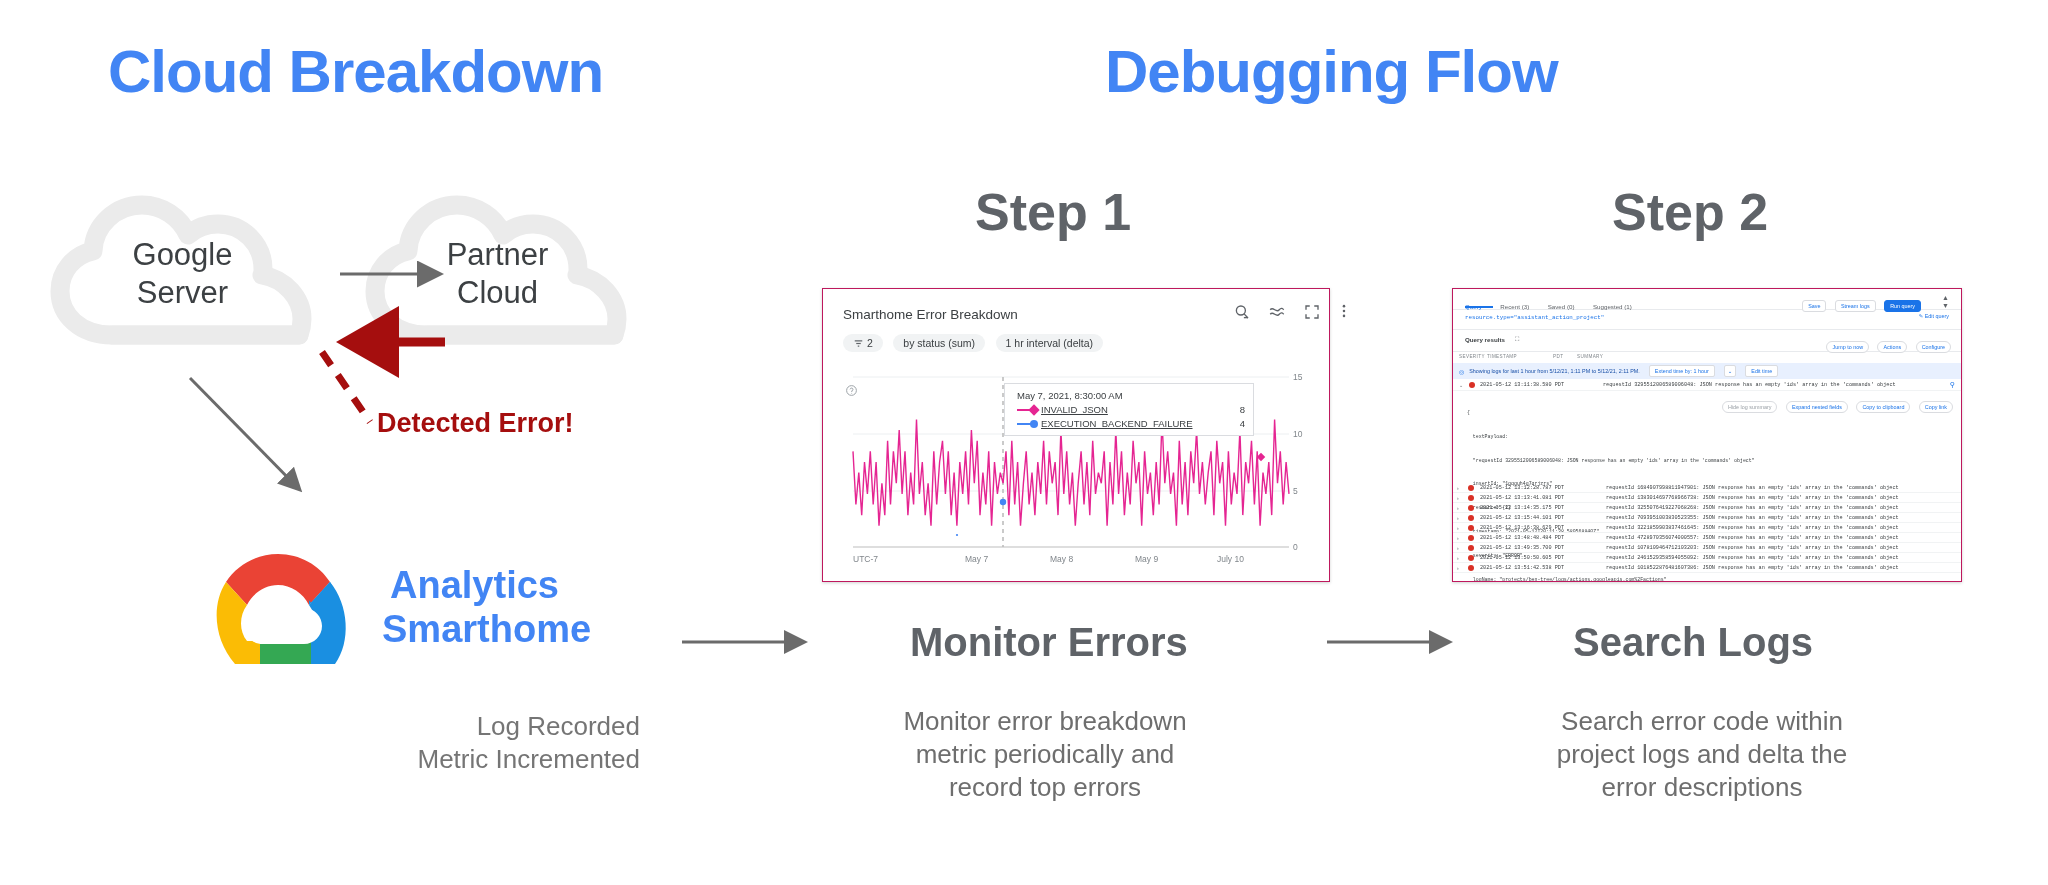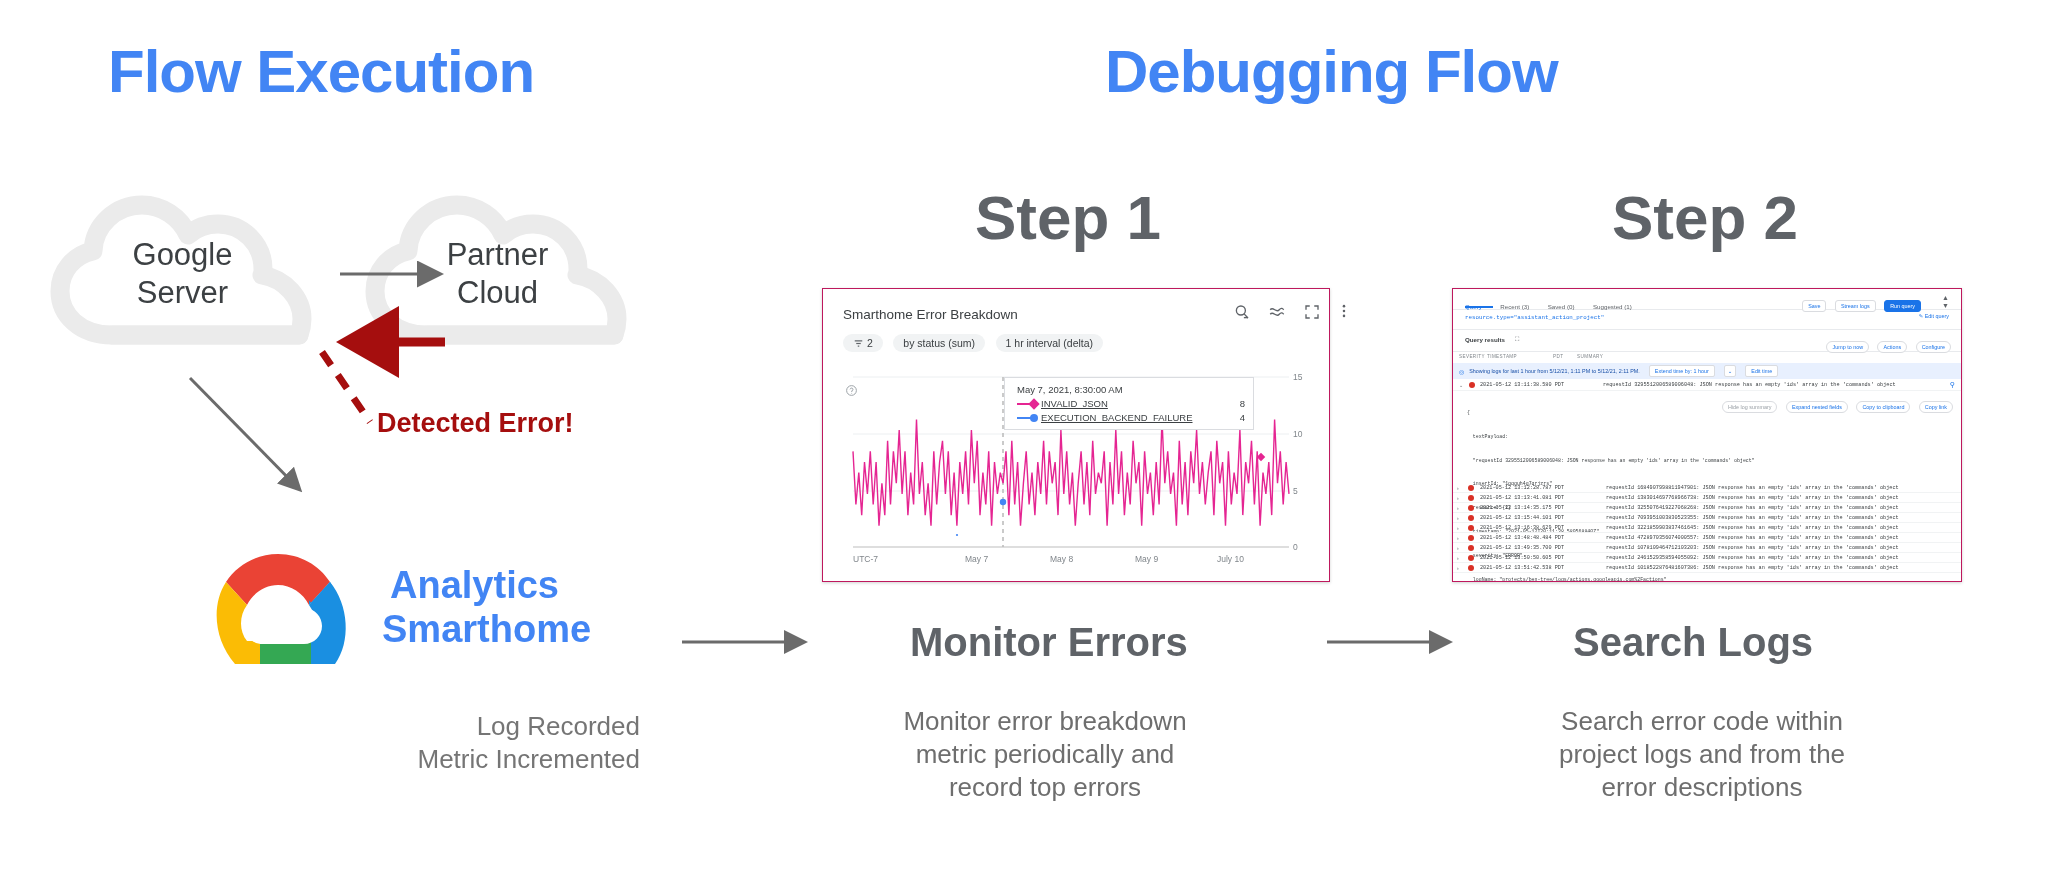--- a/index.html
+++ b/index.html
@@ -2,21 +2,21 @@
 <html><head>
 <meta charset="utf-8">
 <style>
   html,body{margin:0;padding:0;background:#fff;}
   body{width:2048px;height:885px;position:relative;overflow:hidden;
        font-family:"Liberation Sans",sans-serif;}
   .abs{position:absolute;}
 
   
   .h1{font-size:60px;font-weight:bold;color:#4285f4;letter-spacing:-1px;white-space:nowrap;}
-  .h2{font-size:62px;font-weight:bold;color:#5f6368;white-space:nowrap;}
+  .h2{font-size:52px;font-weight:bold;color:#5f6368;white-space:nowrap;}
   .steptitle{font-size:40px;font-weight:bold;color:#5f6368;white-space:nowrap;}
   .caption{font-size:26px;color:#6e6e6e;line-height:1.26;text-align:center;}
   .caption-right{font-size:26px;color:#757575;line-height:1.26;text-align:right;}
 
   
   .cloud{position:absolute;}
   .cloud svg{display:block;}
   .cloud-label{position:absolute;inset:0;display:flex;flex-direction:column;
        align-items:center;justify-content:center;font-size:31px;color:#3c4043;
        line-height:1.22;font-weight:400;text-align:center;pointer-events:none;}
@@ -54,21 +54,21 @@
   .lg-row{display:flex;align-items:center;gap:6px;font-size:5.2px;
           border-bottom:1px solid #f1f3f4;padding:1.5px 4px;}
   .lg-dot{width:6px;height:6px;border-radius:50%;background:#d93025;flex:none;}
   .lg-ts{color:#3c4043;width:120px;flex:none;}
   .lg-sum{color:#3c4043;}
   .lg-caret{color:#5f6368;font-size:5px;width:5px;flex:none;}
 </style>
 </head>
 <body>
 
-<div class="abs h1" style="left:108px;top:37px;">Flow Execution</div>
+<div class="abs h1" style="left:108px;top:37px;">Cloud Breakdown</div>
 
 <div class="abs h1" style="left:1105px;top:37px;">Debugging Flow</div>
 
 <div class="abs h2" style="left:975px;top:182px;">Step 1</div>
 <div class="abs h2" style="left:1612px;top:182px;">Step 2</div>
 
 <div class="cloud" style="left:50px;top:195px;width:265px;height:150px;">
   <svg width="265" height="150" viewBox="0 0 265 150" aria-hidden="true">
     <path d="M62,140 C30,140 10,120 10,96 C10,76 24,60 43,56 C44,30 66,10 92,10
              C112,10 130,22 138,40 C146,33 157,29 168,29 C193,29 213,49 213,74
@@ -164,21 +164,21 @@
 <div class="abs steptitle" style="left:910px;top:620px;">Monitor Errors</div>
 <div class="abs caption" style="left:845px;top:705px;width:400px;">
   <div>Monitor error breakdown</div>
   <div>metric periodically and</div>
   <div>record top errors</div>
 </div>
 
 <div class="abs steptitle" style="left:1573px;top:620px;">Search Logs</div>
 <div class="abs caption" style="left:1502px;top:705px;width:400px;">
   <div>Search error code within</div>
-  <div>project logs and from the</div>
+  <div>project logs and delta the</div>
   <div>error descriptions</div>
 </div>
 
 <div class="abs panel" style="left:822px;top:288px;width:506px;height:292px;">
 
   <div class="abs chart-title" style="left:20px;top:18px;">Smarthome Error Breakdown</div>
 
   <div class="abs" style="left:410px;top:14px;">
     <svg width="18" height="18" viewBox="0 0 24 24" fill="none" stroke="#5f6368" stroke-width="1.8">
       <circle cx="10.5" cy="10" r="6"></circle>
@@ -254,21 +254,21 @@
   </div>
 
   <div class="abs" style="left:14px;top:265px;width:478px;font-size:8.5px;color:#80868b;">
     <span class="abs" style="left:16px;">UTC-7</span>
     <span class="abs" style="left:128px;">May 7</span>
     <span class="abs" style="left:213px;">May 8</span>
     <span class="abs" style="left:298px;">May 9</span>
     <span class="abs" style="left:380px;">July 10</span>
   </div>
 
-  <div class="tt" style="left:181px;top:88px;width:228px;padding-left:12px;">
+  <div class="tt" style="left:181px;top:94px;width:228px;padding-left:12px;">
     <div>May 7, 2021, 8:30:00 AM</div>
     <div class="tt-row">
       <span class="swatch sw-pink"></span>
       <span class="tt-name">INVALID_JSON</span>
       <span class="tt-val">8</span>
     </div>
     <div class="tt-row">
       <span class="swatch sw-blue"></span>
       <span class="tt-name">EXECUTION_BACKEND_FAILURE</span>
       <span class="tt-val">4</span>

